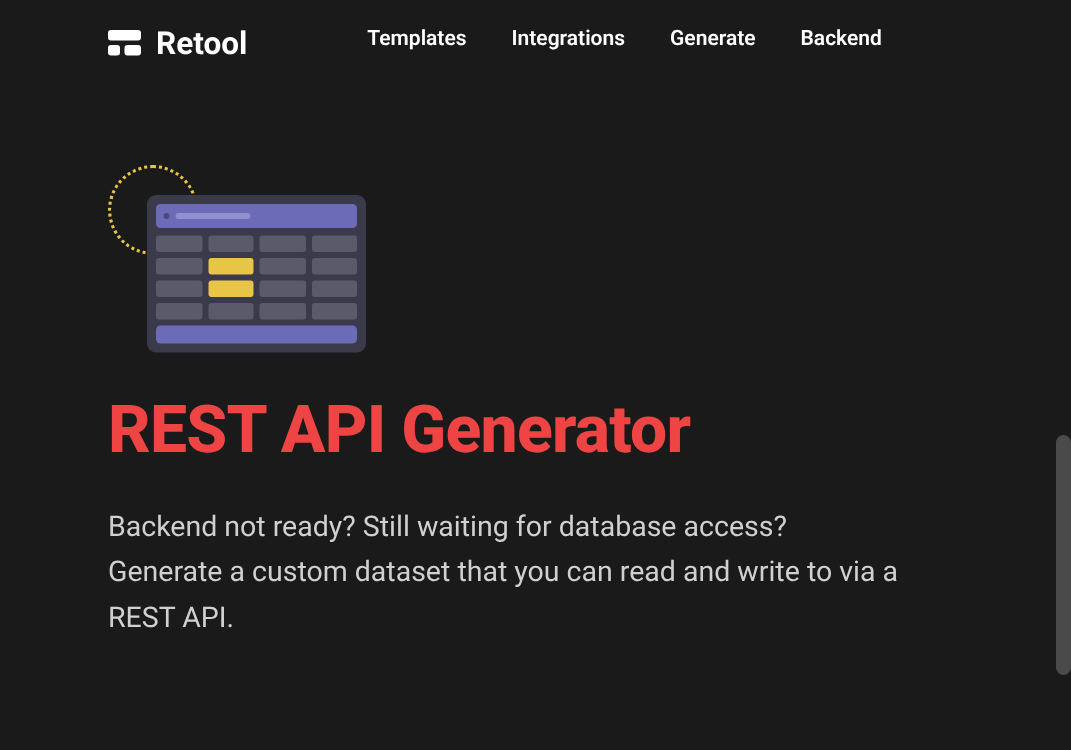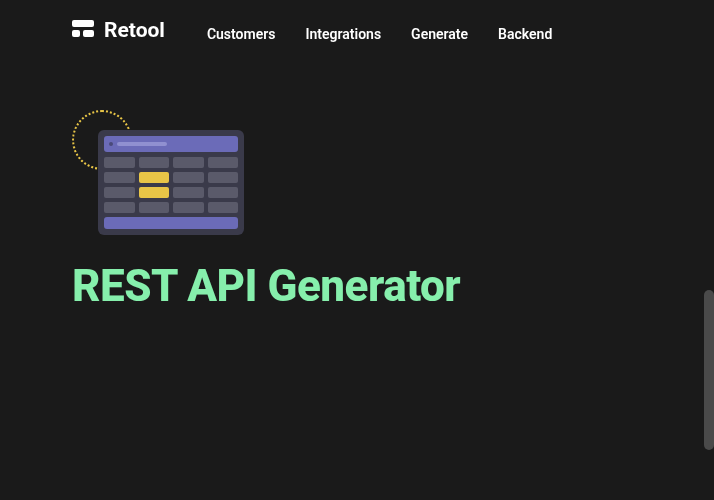--- a/index.html
+++ b/index.html
@@ -10,22 +10,23 @@
     body {
       background: #1a1a1a;
       font-family: -apple-system, BlinkMacSystemFont, 'Segoe UI', Roboto, sans-serif;
       width: 714px;
       height: 500px;
       overflow: hidden;
       position: relative;
     }
     .header {
       display: flex;
-      align-items: flex-end;
+      align-items: flex-start;
       padding: 18px 72px;
+      gap: 38px;
     }
     .logo {
       display: flex;
       align-items: center;
       gap: 10px;
     }
     .logo-mark {
       width: 22px;
       height: 20px;
       position: relative;
@@ -136,21 +137,21 @@
     .table-cell.highlight {
       background: #e8c547;
     }
     .table-footer-bar {
       background: #6b6bb8;
       height: 12px;
       border-radius: 3px;
       margin-top: 2px;
     }
     h1 {
-      color: #86efac;
+      color: #ef4444;
       font-size: 44px;
       font-weight: 800;
       margin-bottom: 24px;
       letter-spacing: -0.5px;
     }
     .description {
       color: #d0d0d0;
       font-size: 19px;
       line-height: 1.6;
       max-width: 530px;
@@ -171,21 +172,21 @@
 <div class="header">
   <a class="logo">
     <div class="logo-mark">
       <div class="bar1"></div>
       <div class="bar2"></div>
       <div class="bar3"></div>
     </div>
     <span class="logo-text">Retool</span>
   </a>
   <nav class="nav">
-    <a>Customers</a>
+    <a>Templates</a>
     <a>Integrations</a>
     <a>Generate</a>
     <a>Backend</a>
   </nav>
 </div>
 
 <div class="content">
   <div class="hero-graphic">
     <div class="dotted-circle"></div>
     <div class="table-graphic">
@@ -214,15 +215,16 @@
       <div class="table-row">
         <div class="table-cell"></div>
         <div class="table-cell"></div>
         <div class="table-cell"></div>
         <div class="table-cell"></div>
       </div>
       <div class="table-footer-bar"></div>
     </div>
   </div>
   <h1>REST API Generator</h1>
+  <p class="description">Backend not ready? Still waiting for database access? Generate a custom dataset that you can read and write to via a REST API.</p>
 </div>
 
 <div class="scrollbar"></div>
 
 </body></html>

